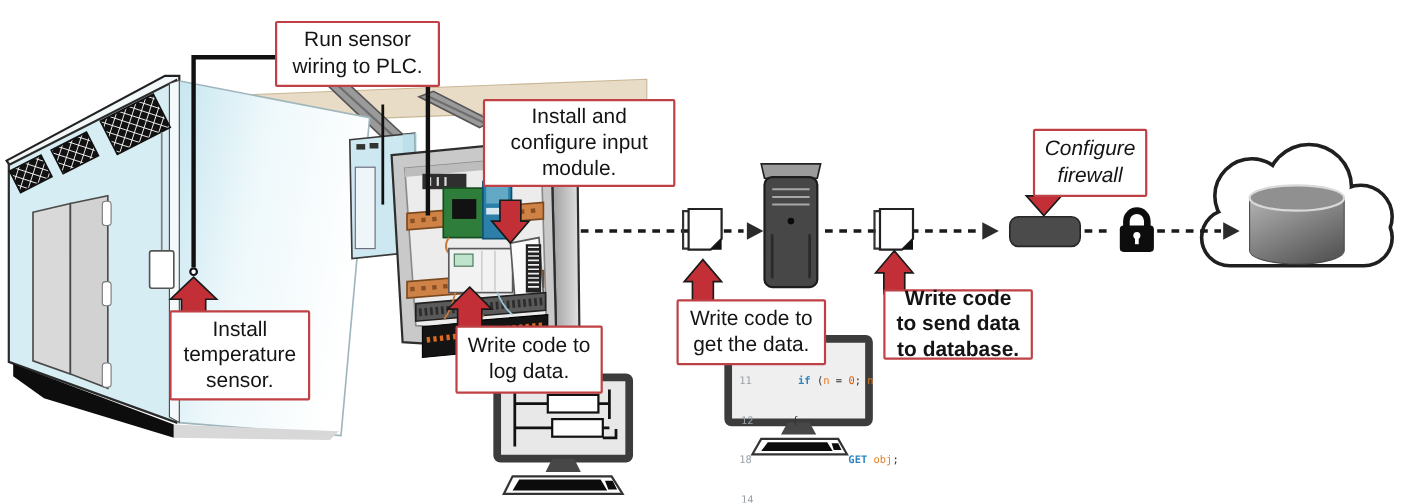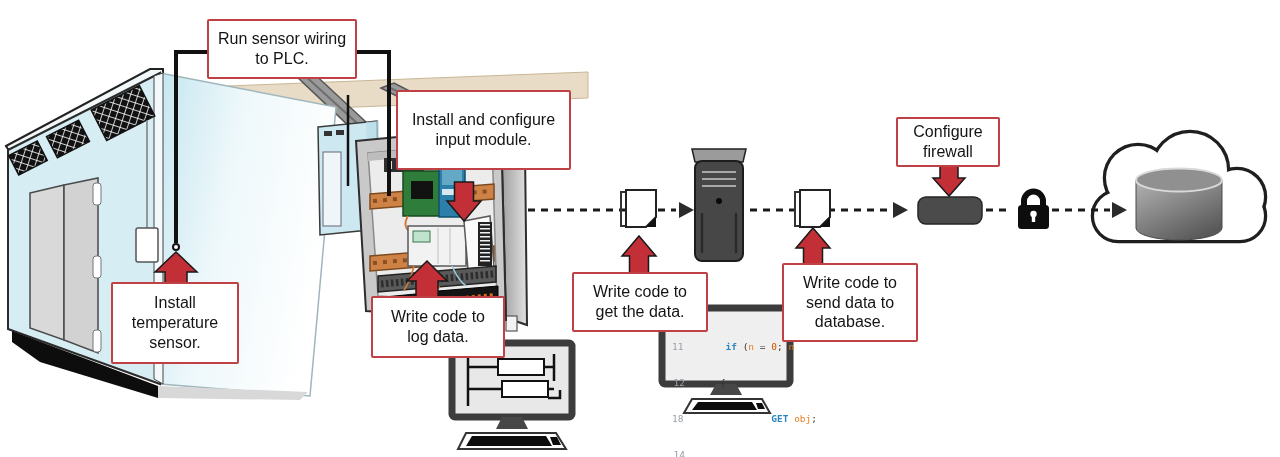--- a/index.html
+++ b/index.html
@@ -1,21 +1,21 @@
 <!DOCTYPE html>
 <html><head>
 <meta charset="utf-8">
 <style>
   html,body{margin:0;padding:0;background:#fff;}
   .stage{position:relative;width:1280px;height:457px;background:#fff;overflow:hidden;
          font-family:"Liberation Sans",sans-serif;}
   .stage svg{position:absolute;left:0;top:0;}
   .callout{position:absolute;box-sizing:border-box;background:#ffffff;border:2.5px solid #bf4045;
-           border-radius:2px;color:#141414;font-size:16px;line-height:1.24;text-align:center;
-           display:flex;align-items:center;justify-content:center;padding:6px 8px;z-index:30;}
+           border-radius:2px;color:#141414;font-size:19px;line-height:1.24;text-align:center;
+           display:flex;align-items:center;justify-content:center;padding:6px 8px;z-index:30;margin-left:43px;}
   .code-text{position:absolute;left:672px;top:317px;width:112px;z-index:5;
              font-family:"DejaVu Sans Mono",monospace;font-size:9.5px;line-height:12px;
              color:#333;white-space:pre;}
   .code-line{display:flex;gap:12px;}
   .ln{display:inline-block;width:13px;text-align:right;margin-right:6px;color:#9aa0a8;}
   .tok-kw{color:#2e86c1;font-weight:bold;margin-left:24px;}
   .tok-var{color:#e67e22;}
   .tok-num{color:#d35400;}
   .tok-pl{color:#333;}
 </style>
@@ -261,20 +261,20 @@
     </div>
 <div class="callout" style="left:396px;top:90px;width:175px;height:80px;">
       <span>Install and configure input module.</span>
     </div>
 <div class="callout" style="left:572px;top:272px;width:136px;height:60px;">
       <span>Write code to get the data.</span>
     </div>
 <div class="callout" style="left:371px;top:296px;width:134px;height:62px;">
       <span>Write code to log data.</span>
     </div>
-<div class="callout" style="left:782px;top:263px;width:136px;height:79px;">
+<div class="callout" style="left:760px;top:263px;width:136px;height:64px;font-weight:bold;">
       <span>Write code to send data to database.</span>
     </div>
-<div class="callout" style="left:896px;top:117px;width:104px;height:50px;">
+<div class="callout" style="left:896px;top:117px;width:104px;height:62px;font-style:italic;">
       <span>Configure firewall</span>
     </div>
 
 </div>
 
 </body></html>

